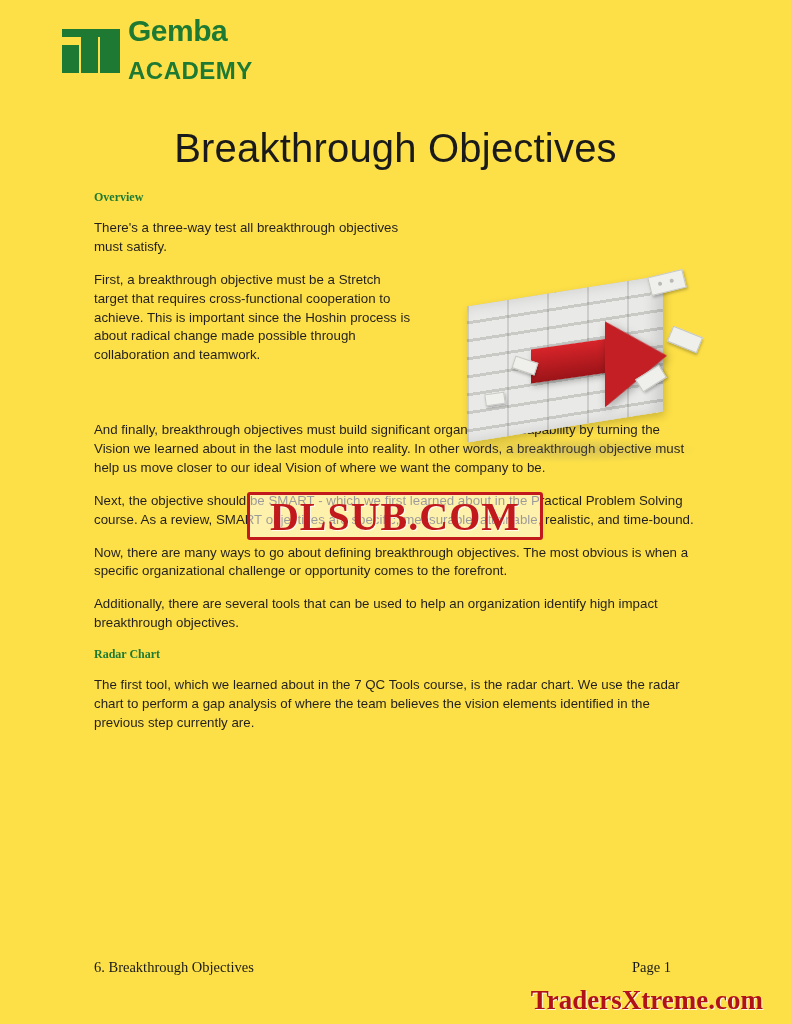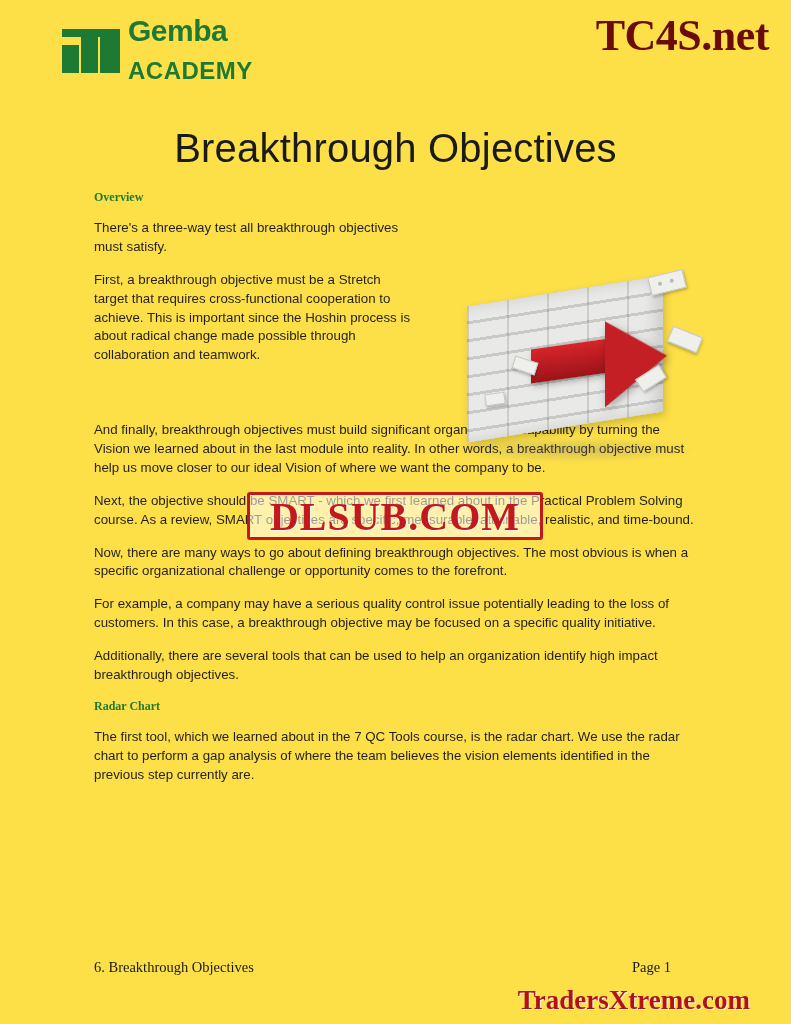--- a/index.html
+++ b/index.html
@@ -219,21 +219,21 @@
     justify-content: center;
     font-family: Liberation Serif, serif;
     font-size: 40px;
     font-weight: bold;
     color: #c2191c;
     letter-spacing: 1px;
     text-shadow: 1px 1px 0 rgba(255,255,255,0.8);
   }
   .wm-traders {
     position: absolute;
-    right: 41px;
+    right: 28px;
     bottom: 8px;
     font-family: "Liberation Serif", serif;
     font-size: 27px;
     font-weight: bold;
     color: #b11217;
     text-shadow: 1px 1px 0 rgba(255,255,255,0.85);
     text-align: right;
   }
 
   
@@ -262,21 +262,20 @@
         <div class="roof"></div>
         <div class="bar b1"></div>
         <div class="bar b2"></div>
         <div class="bar b3"></div>
       </div>
       <div class="logo-text">
         <div class="l1">Gemba</div>
         <div class="l2">ACADEMY</div>
       </div>
     </div>
-    <div class="site-brand">TC4S.net</div>
   </div>
 
   <div class="doc-title">Breakthrough Objectives</div>
 
   <div class="content">
 
     <h2 class="section">Overview</h2>
 
     <div class="narrow-wrap">
       <div class="col-left">
@@ -300,21 +299,20 @@
         <div class="brick-fly bf4"></div>
         <div class="brick-fly bf5"></div>
       </div>
     </div>
 
     <div style="height:42px"></div>
 
     <p class="para">And finally, breakthrough objectives must build significant organizational capability by turning the Vision we learned about in the last module into reality.  In other words, a breakthrough objective must help us move closer to our ideal Vision of where we want the company to be.</p>
     <p class="para">Next, the objective should be SMART - which we first learned about in the Practical Problem Solving course.  As a review, SMART objectives are specific, measurable, attainable, realistic, and time-bound.</p>
     <p class="para">Now, there are many ways to go about defining breakthrough objectives.  The most obvious is when a specific organizational challenge or opportunity comes to the forefront.</p>
-    <p class="para">For example, a company may have a serious quality control issue potentially leading to the loss of customers.  In this case, a breakthrough objective may be focused on a specific quality initiative.</p>
     <p class="para">Additionally, there are several tools that can be used to help an organization identify high impact breakthrough objectives.</p>
 
     <h2 class="section section-radar">Radar Chart</h2>
     <p class="para">The first tool, which we learned about in the 7 QC Tools course, is the radar chart.  We use the radar chart to perform a gap analysis of where the team believes the vision elements identified in the previous step currently are.</p>
   </div>
 
   <div class="wm-dlsub">DLSUB.COM</div>
   <div class="wm-traders">TradersXtreme.com</div>
 
   <div class="footer">

